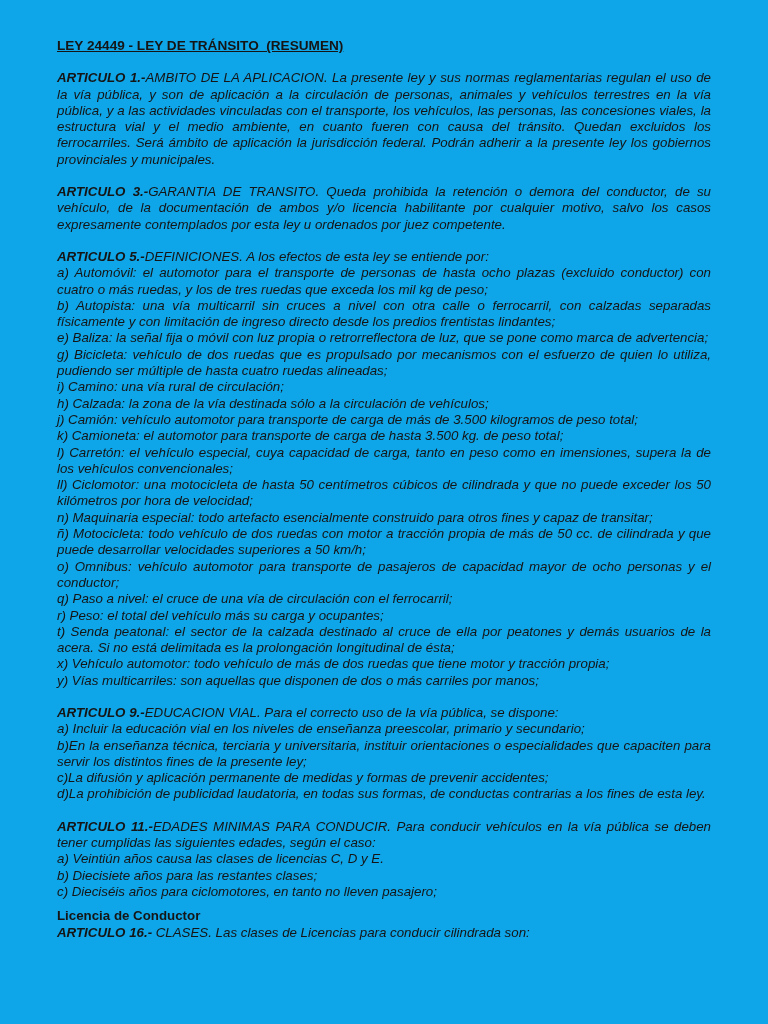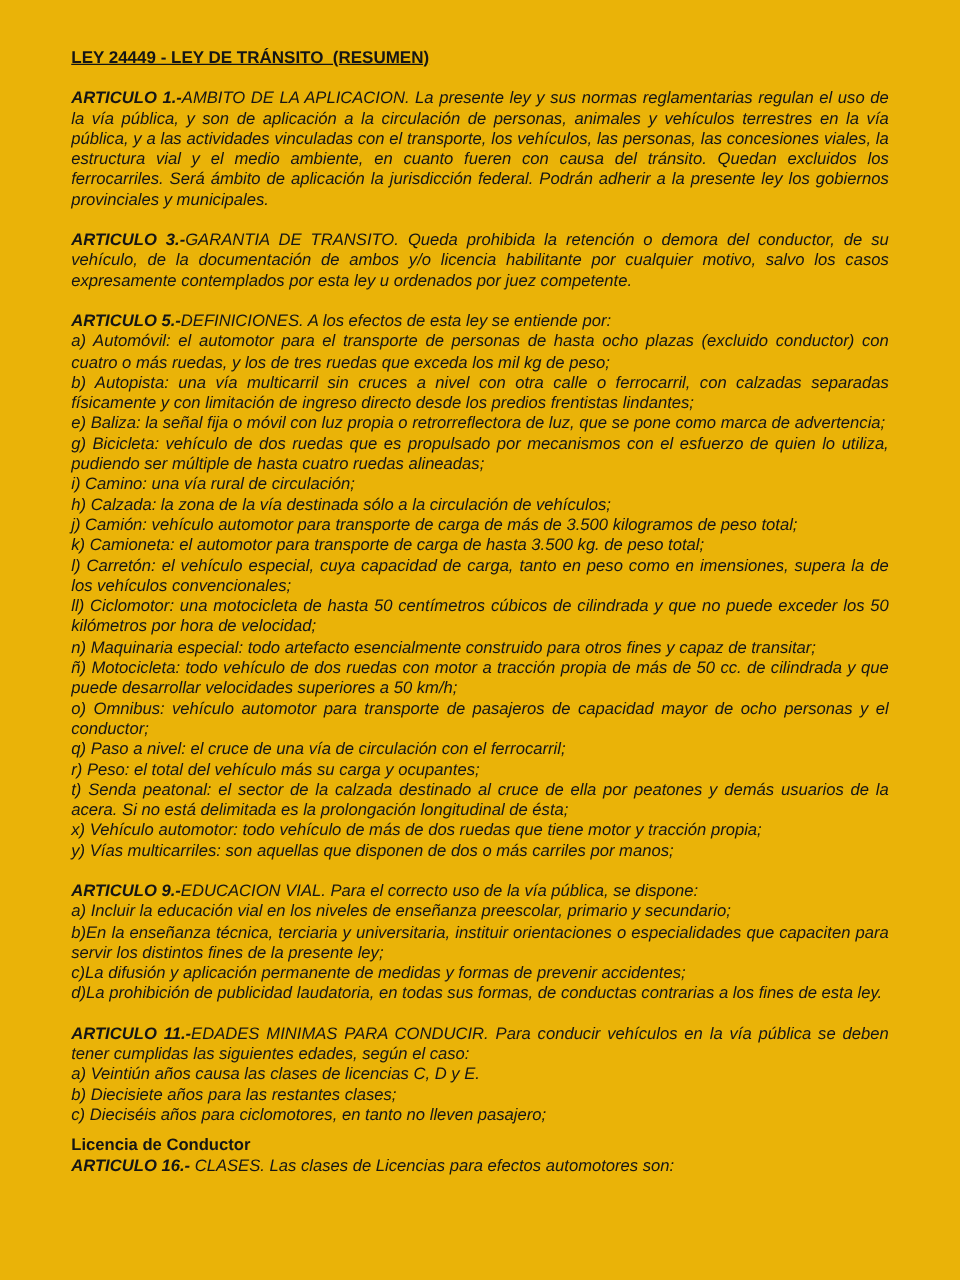--- a/index.html
+++ b/index.html
@@ -5,21 +5,21 @@
   html, body {
     margin: 0;
     padding: 0;
     background: #ffffff;
   }
   .page {
     position: relative;
     width: 768px;
     height: 1024px;
     margin: 0 auto;
-    background: #eab308;
+    background: #0ea5e9;
     box-sizing: border-box;
     padding: 38px 57px 0 57px;
     font-family: "Liberation Sans", sans-serif;
     font-size: 13.3px;
     line-height: 16.3px;
     color: #151515;
     overflow: hidden;
   }
   .title {
     font-size: 13.6px;
@@ -99,15 +99,15 @@
     <div><strong class="label">ARTICULO 11.-</strong><span>EDADES MINIMAS PARA CONDUCIR. Para conducir vehículos en la vía pública se deben tener cumplidas las siguientes edades, según el caso:</span></div>
     <div>
         <div class="list-item">a) Veintiún años causa las clases de licencias C, D y E.</div>
         <div class="list-item">b) Diecisiete años para las restantes clases;</div>
         <div class="list-item">c) Dieciséis años para ciclomotores, en tanto no lleven pasajero;</div>
       </div>
   </div>
 
   <div class="subhead">Licencia de Conductor</div>
 
-  <p class="para tight"><strong class="label">ARTICULO 16.-</strong><span> CLASES. Las clases de Licencias para efectos automotores son:</span></p>
+  <p class="para tight"><strong class="label">ARTICULO 16.-</strong><span> CLASES. Las clases de Licencias para conducir cilindrada son:</span></p>
 
 </div>
 
 </body></html>

